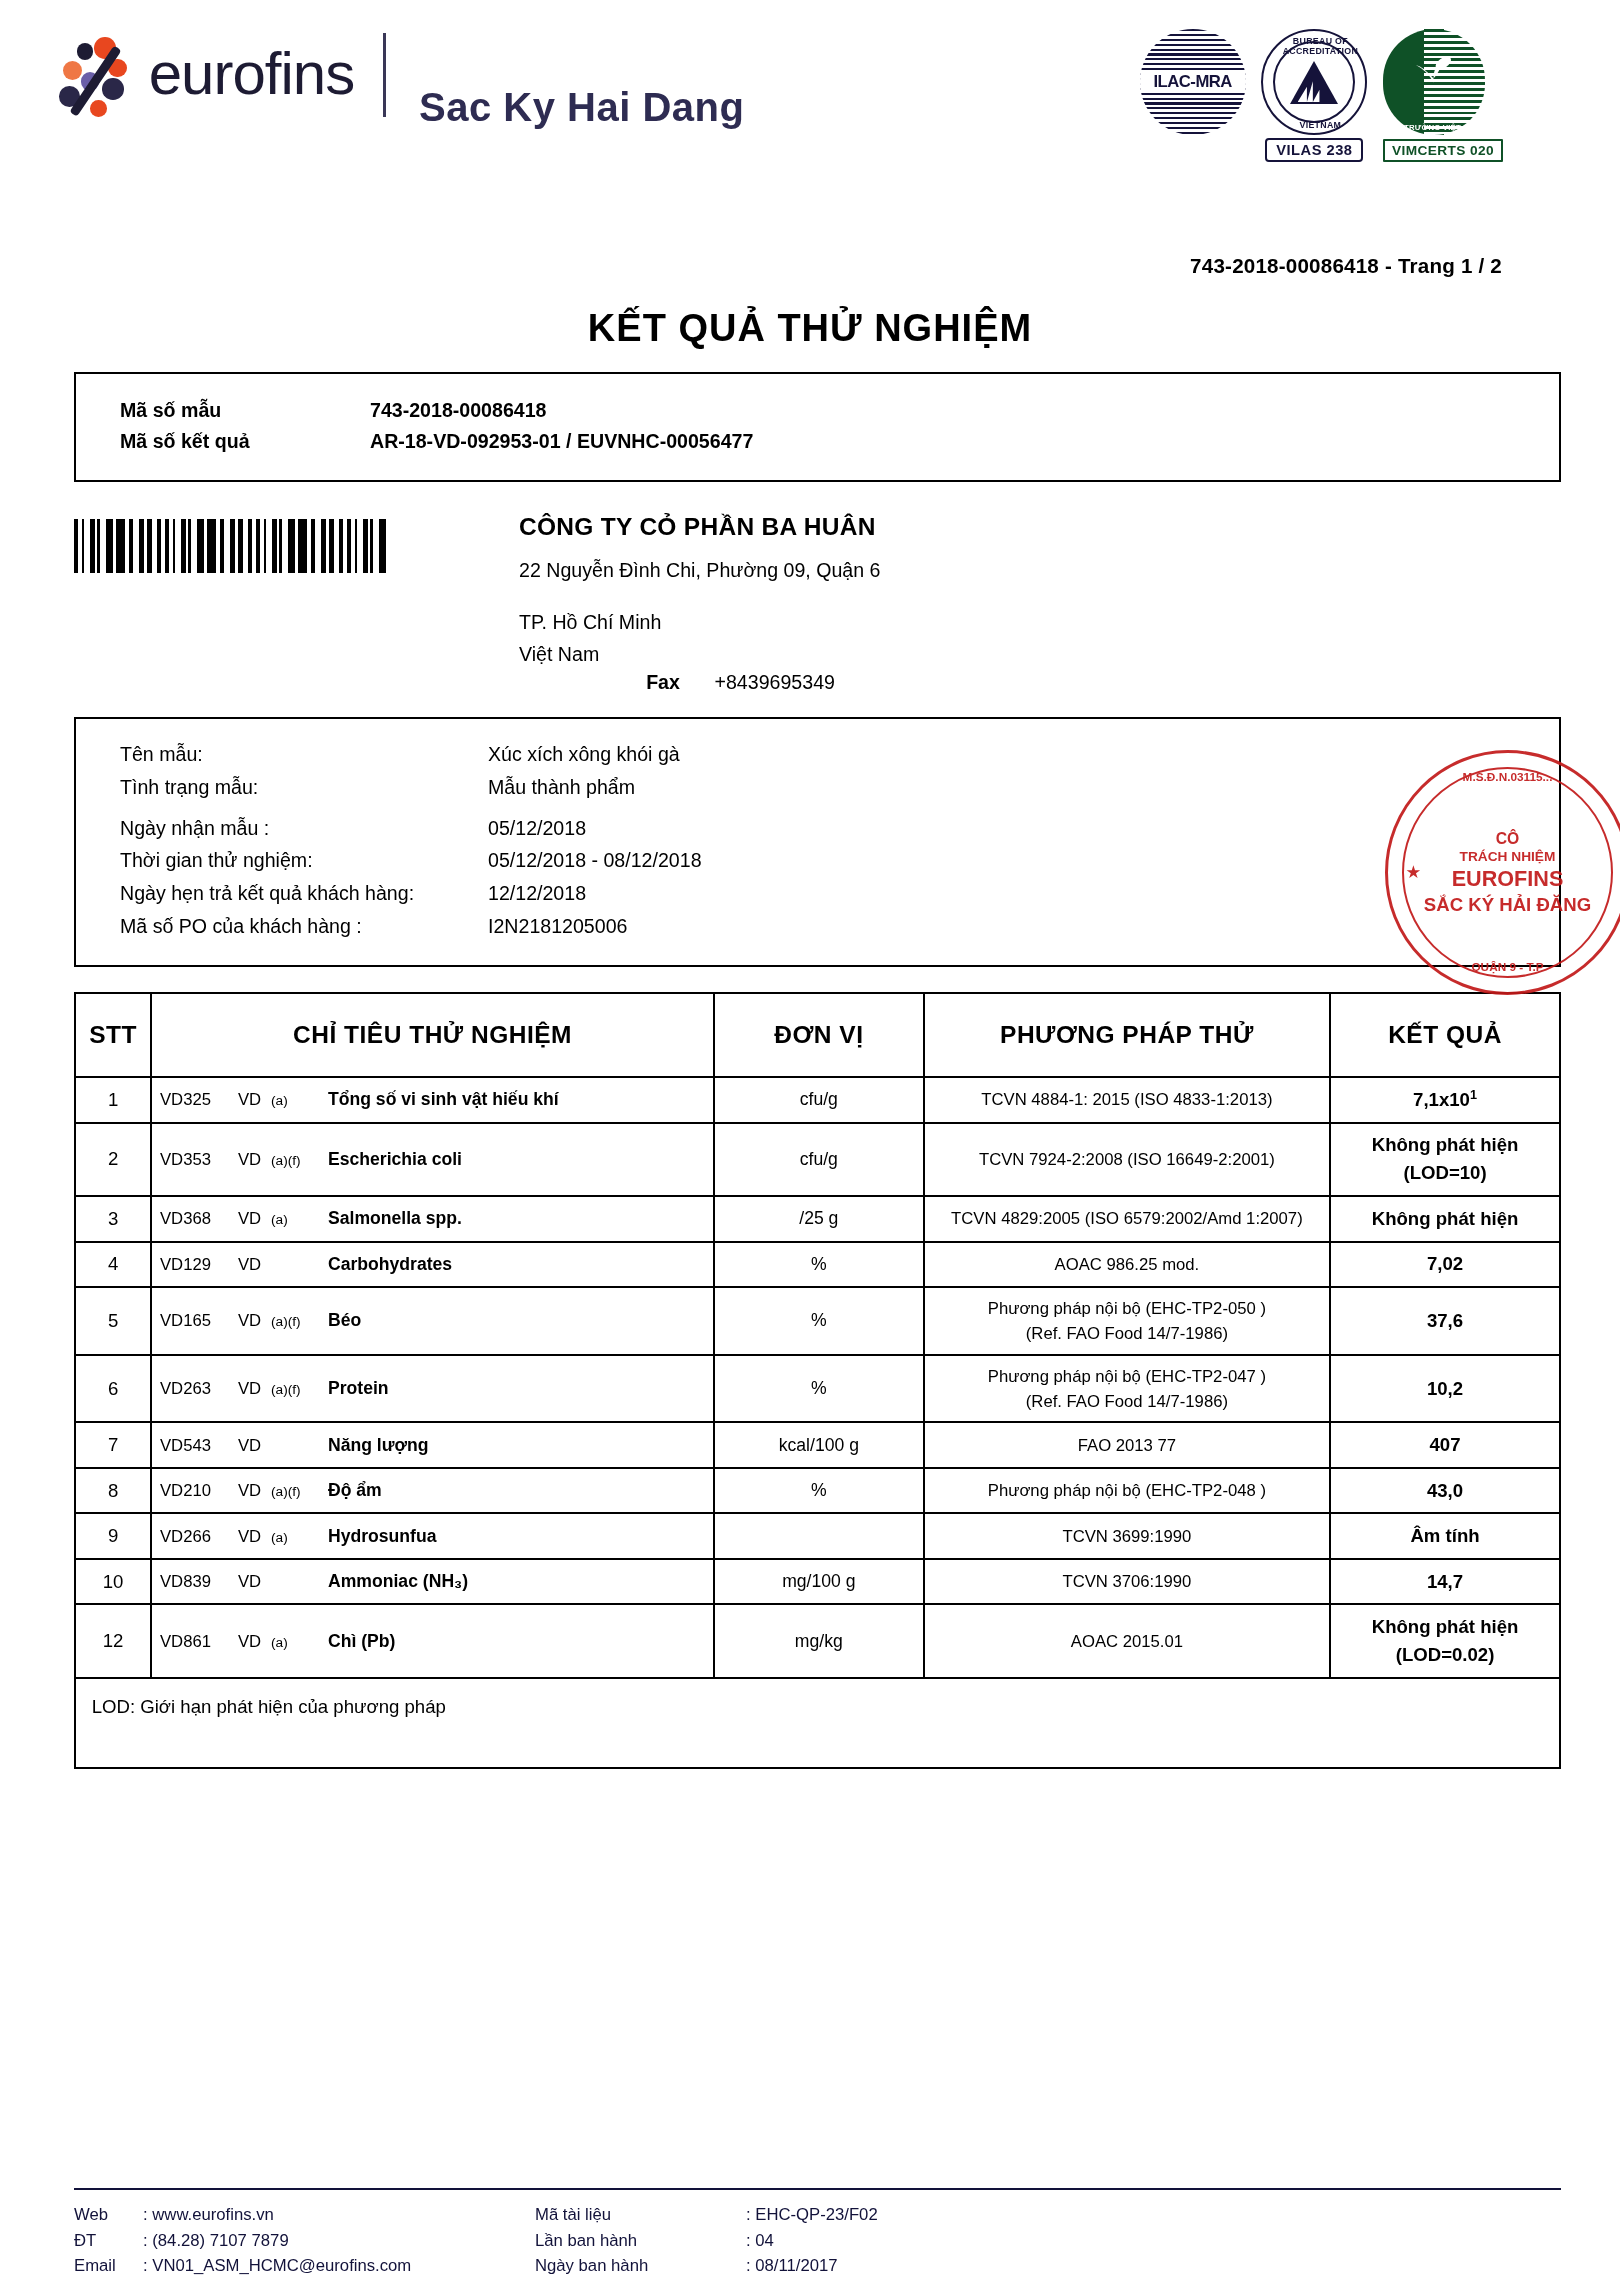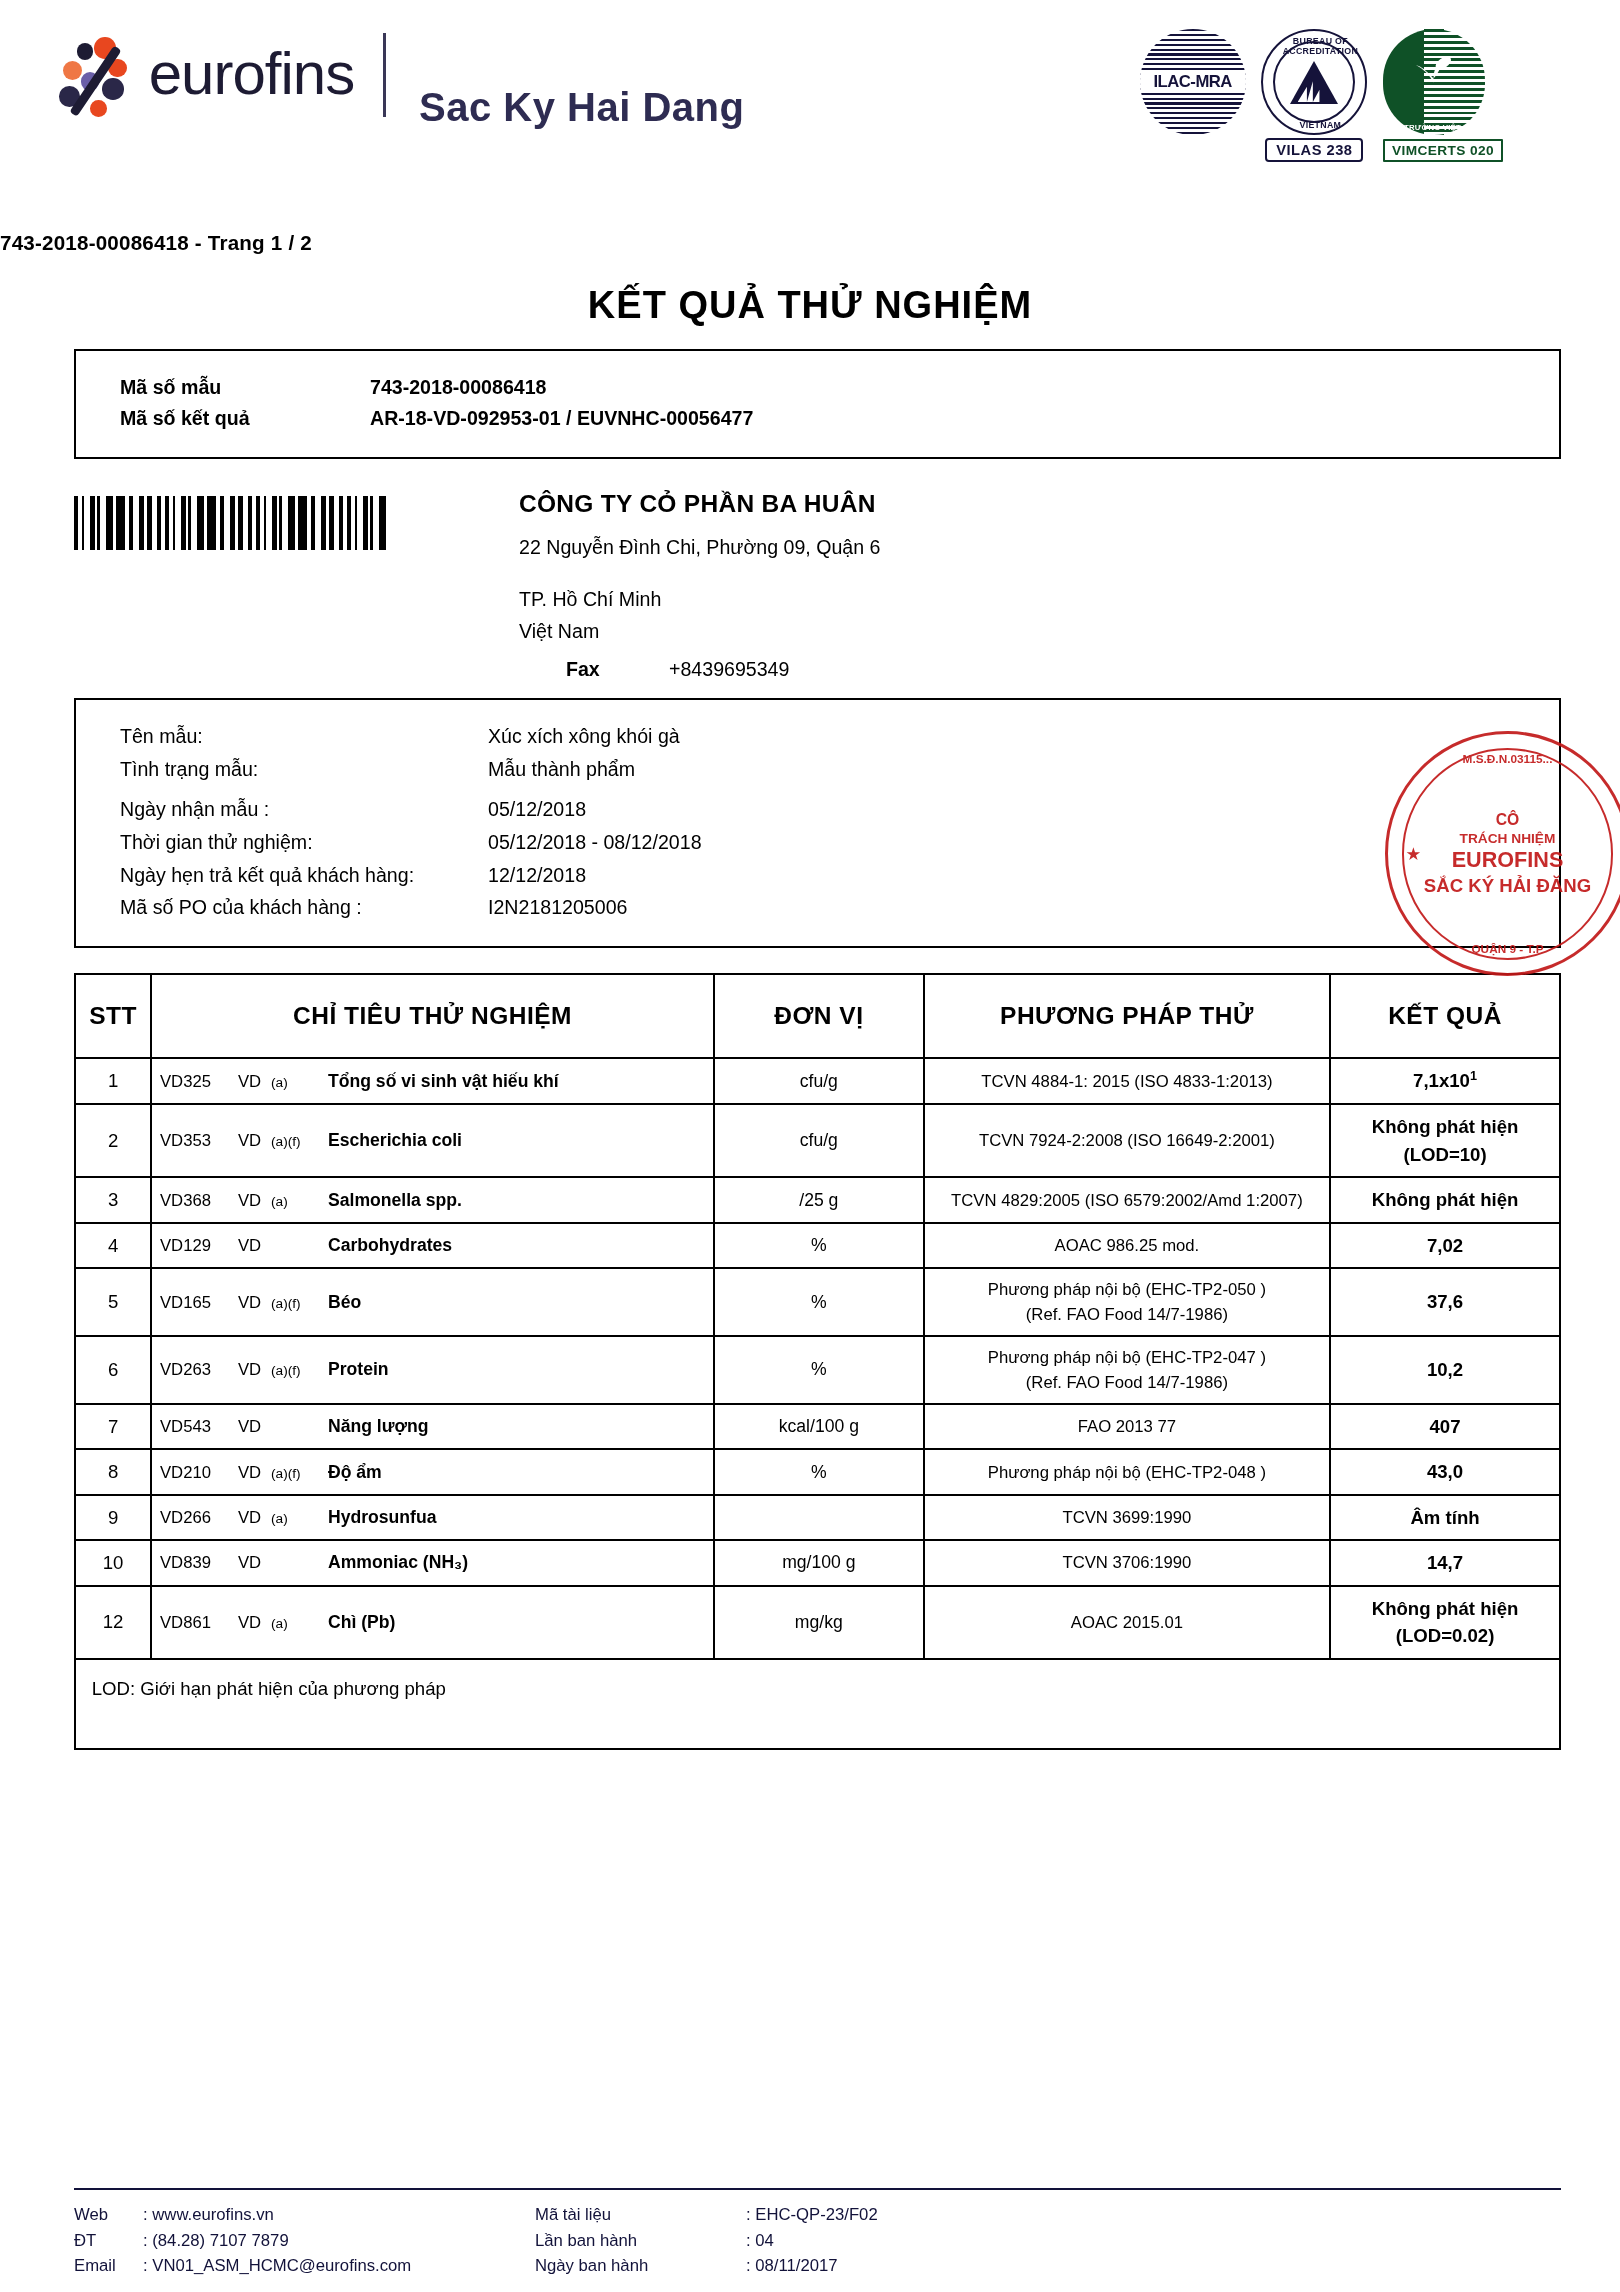--- a/index.html
+++ b/index.html
@@ -175,25 +175,25 @@
   .vimcerts-box {
     margin-top: 3.9px;
     border: 2px solid #0f5127; border-radius: 1px;
     padding: 2px 6.9px;
     font-size: 13.7px; font-weight: bold; color: #0f5127;
     letter-spacing: 0.4px;
   }
 
   
   .doc-id {
-    text-align: left;
+    text-align: right;
     padding-right: 118px;
     font-size: 20.6px;
     font-weight: bold;
-    margin-top: 59px;
+    margin-top: 82px;
     letter-spacing: 0.2px;
   }
 
   
   .main-title {
     text-align: center;
     font-size: 38px;
     font-weight: bold;
     letter-spacing: 1px;
     margin-top: 29px;
@@ -228,21 +228,21 @@
         #000 73px 78px, #fff 78px 83px, #000 83px 87px, #fff 87px 91px);
     background-size: 91px 100%;
   }
   .client-block { margin-left: 131px; }
   .client-name {
     font-size: 24.5px; font-weight: bold; letter-spacing: 0.3px;
   }
   .client-addr { font-size: 19.6px; margin-top: 17.6px; }
   .client-city { font-size: 19.6px; margin-top: 29px; }
   .client-country { font-size: 19.6px; margin-top: 8.8px; }
-  .client-fax { font-size: 19.6px; margin-top: 15px; padding-left: 47px; }
+  .client-fax { font-size: 19.6px; margin-top: 5px; padding-left: 47px; text-align: center; }
   .client-fax b { display:inline-block; width: 103px; }
 
   
   .sample-box {
     margin: 17.6px 59px 0 74px;
     border: 2.9px solid #000;
     padding: 19.6px 0 21.6px 0;
     position: relative;
   }
   .sample-row { display: flex; font-size: 19.6px; padding: 4.9px 0; }

